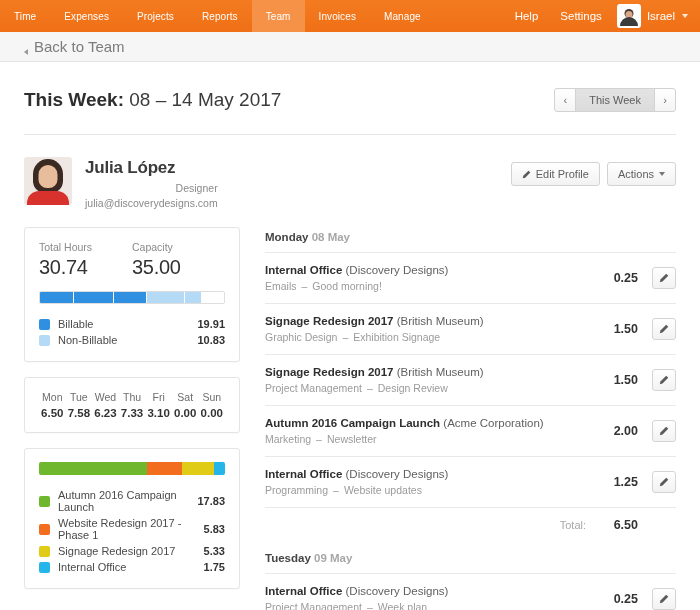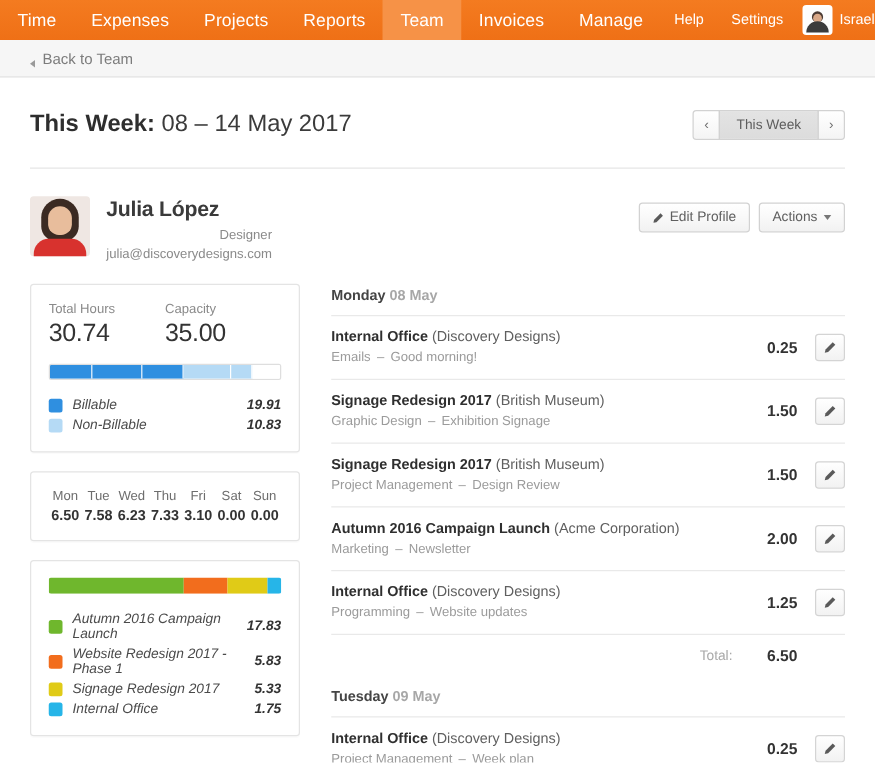--- a/index.html
+++ b/index.html
@@ -17,21 +17,21 @@
     background: linear-gradient(to bottom, #f47b20 0%, #ef7016 100%);
     display: flex;
     align-items: stretch;
     position: relative;
   }
   .nav-left { display: flex; align-items: stretch; }
   .nav-item {
     display: flex; align-items: center;
     padding: 0 14px;
     color: #ffffff;
-    font-size: 14px;
+    font-size: 10px;
     letter-spacing: .1px;
     cursor: pointer;
     white-space: nowrap;
   }
   .nav-item.active { background: #f69247; }
   .nav-right {
     margin-left: auto;
     display: flex; align-items: center;
     padding-right: 12px;
     gap: 0;
@@ -68,21 +68,21 @@
   
   .subnav {
     height: 30px;
     background: #f6f6f6;
     border-bottom: 1px solid #e3e3e3;
     display: flex; align-items: center;
     padding-left: 24px;
   }
   .back-link {
     display: flex; align-items: flex-end; gap: 6px;
-    color: #7c7c7c; font-size: 12px; cursor: pointer;
+    color: #7c7c7c; font-size: 15px; cursor: pointer;
   }
   .chev-l {
     width: 0; height: 0;
     border-top: 3.5px solid transparent; border-bottom: 3.5px solid transparent;
     border-right: 4.5px solid #9a9a9a;
   }
 
   
   .page { padding: 0 24px; }
 
@@ -164,21 +164,21 @@
   .kpi-label { font-size: 10.5px; color: #8a8a8a; }
   .kpi-value { font-size: 20px; color: #333; margin-top: 3px; letter-spacing: -.3px; }
 
   .cap-bar {
     display: flex; margin-top: 12px; height: 13px;
     border: 1px solid #dedede; border-radius: 2px; overflow: hidden; background:#fff;
   }
   .cap-seg { height: 100%; border-right: 1px solid #ffffff; }
   .cap-seg:last-child { border-right: 0; }
 
-  .legend { margin-top: 12px; font-style: italic; }
+  .legend { margin-top: 12px; }
   .legend-row {
     display: flex; align-items: center;
     font-size: 11px; color: #4a4a4a; padding: 2px 0;
   }
   .swatch { width: 11px; height: 11px; border-radius: 2px; margin-right: 8px; flex: none; }
   .legend-val { margin-left: auto; font-weight: 700; color: #333; font-size: 11px; }
 
   .days { display: flex; }
   .day { flex: 1; text-align: center; }
   .day-name { font-size: 10.5px; color: #6d6d6d; }

